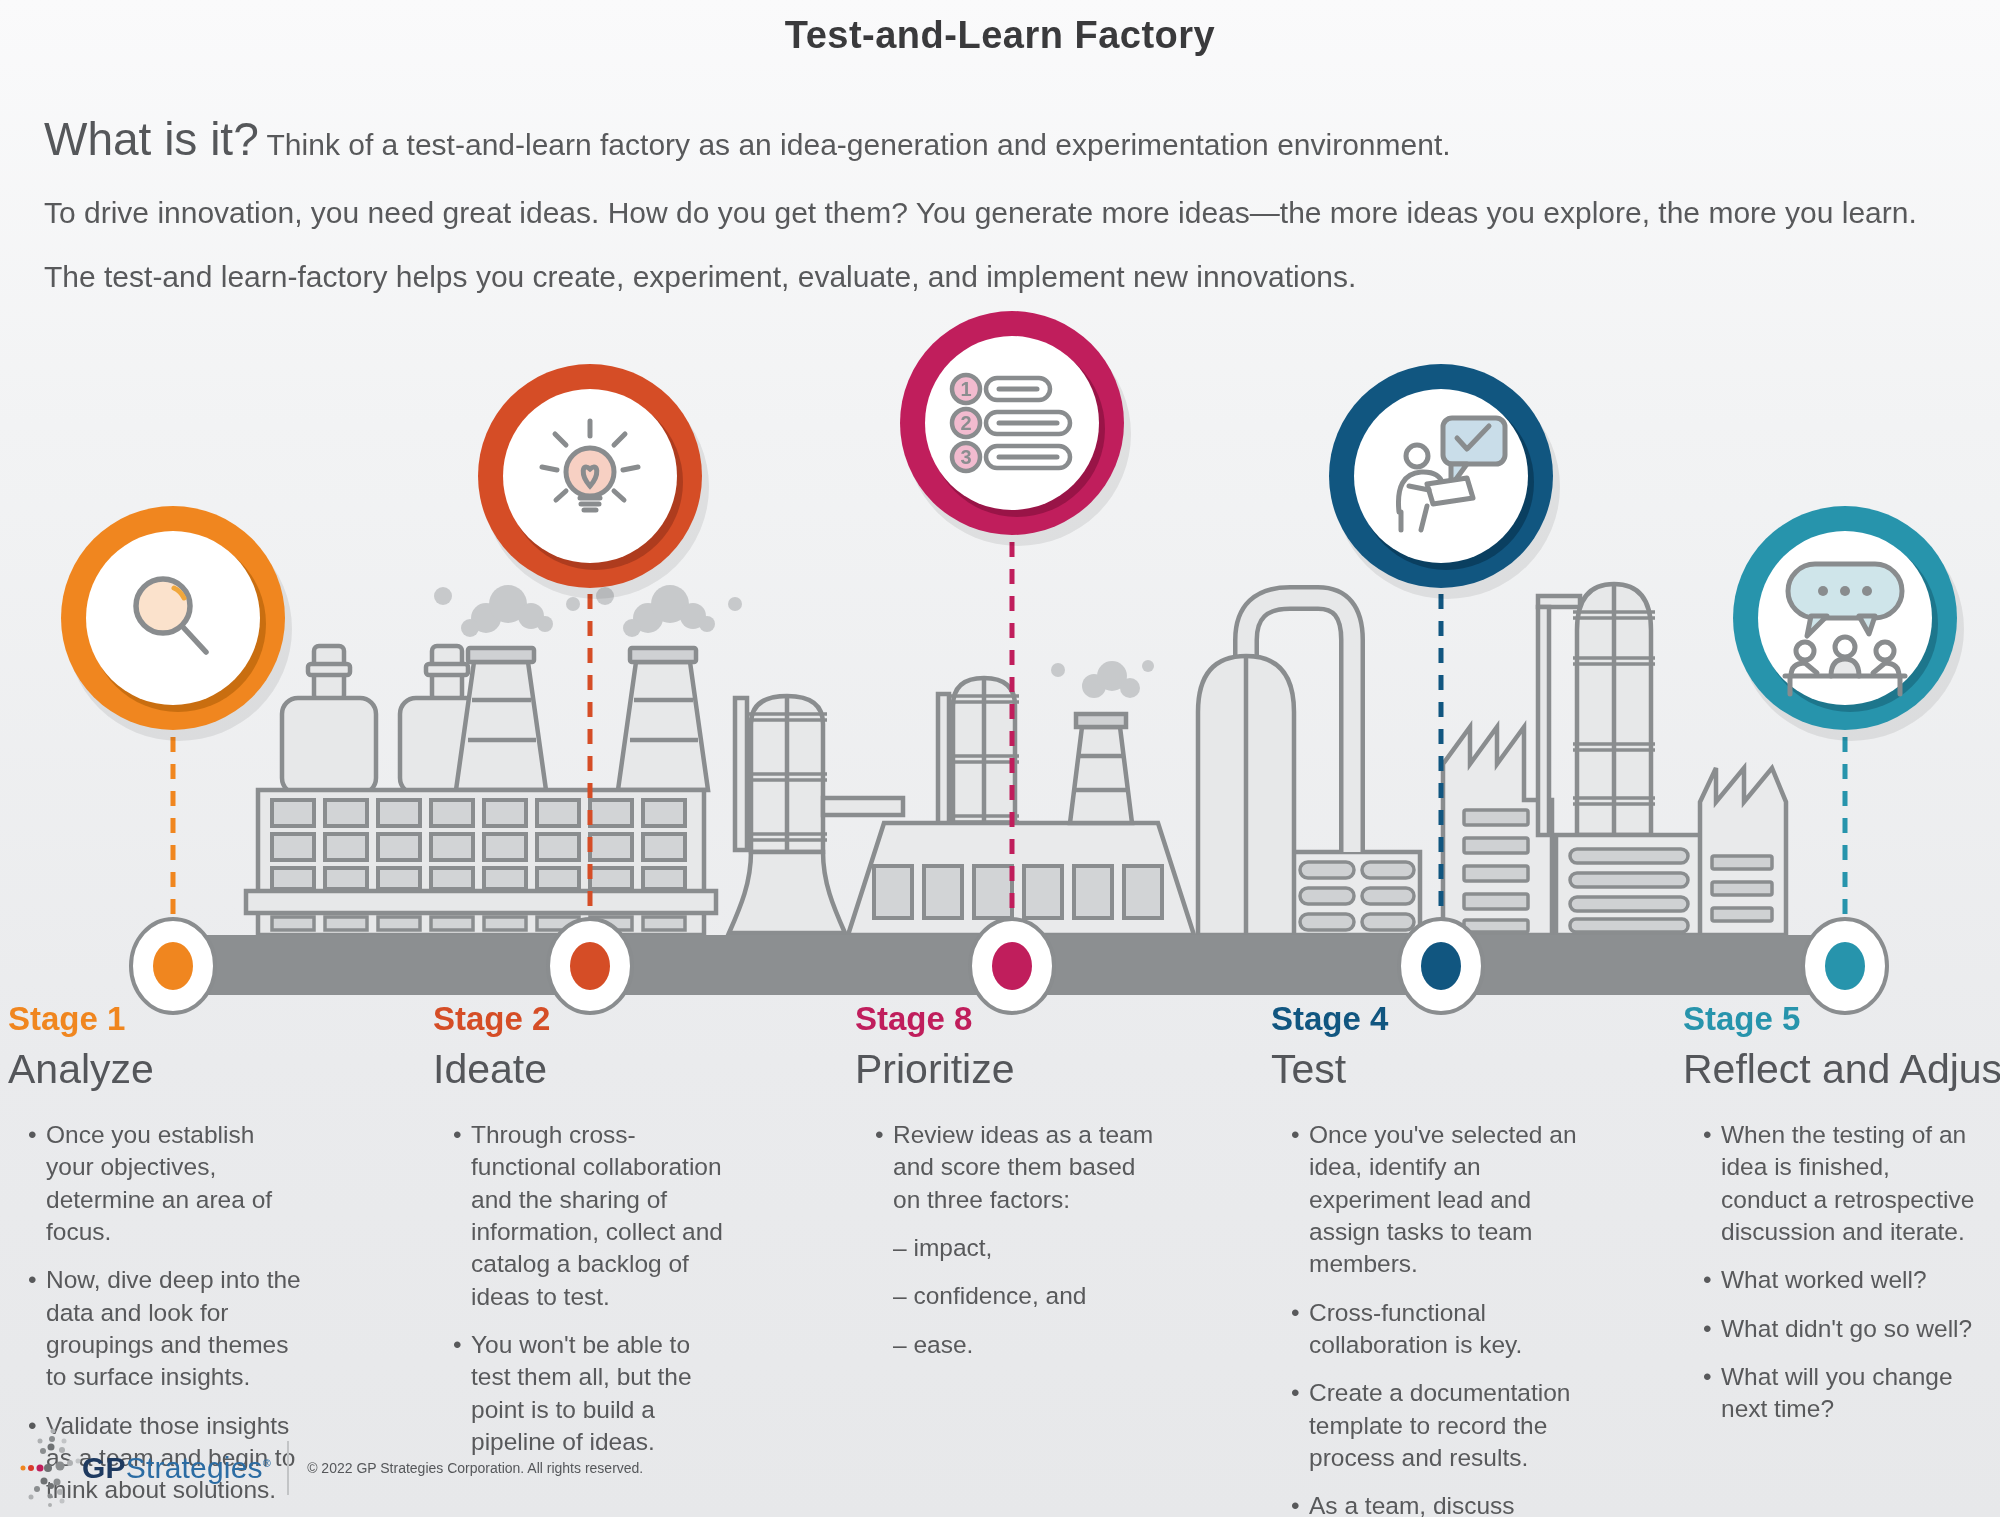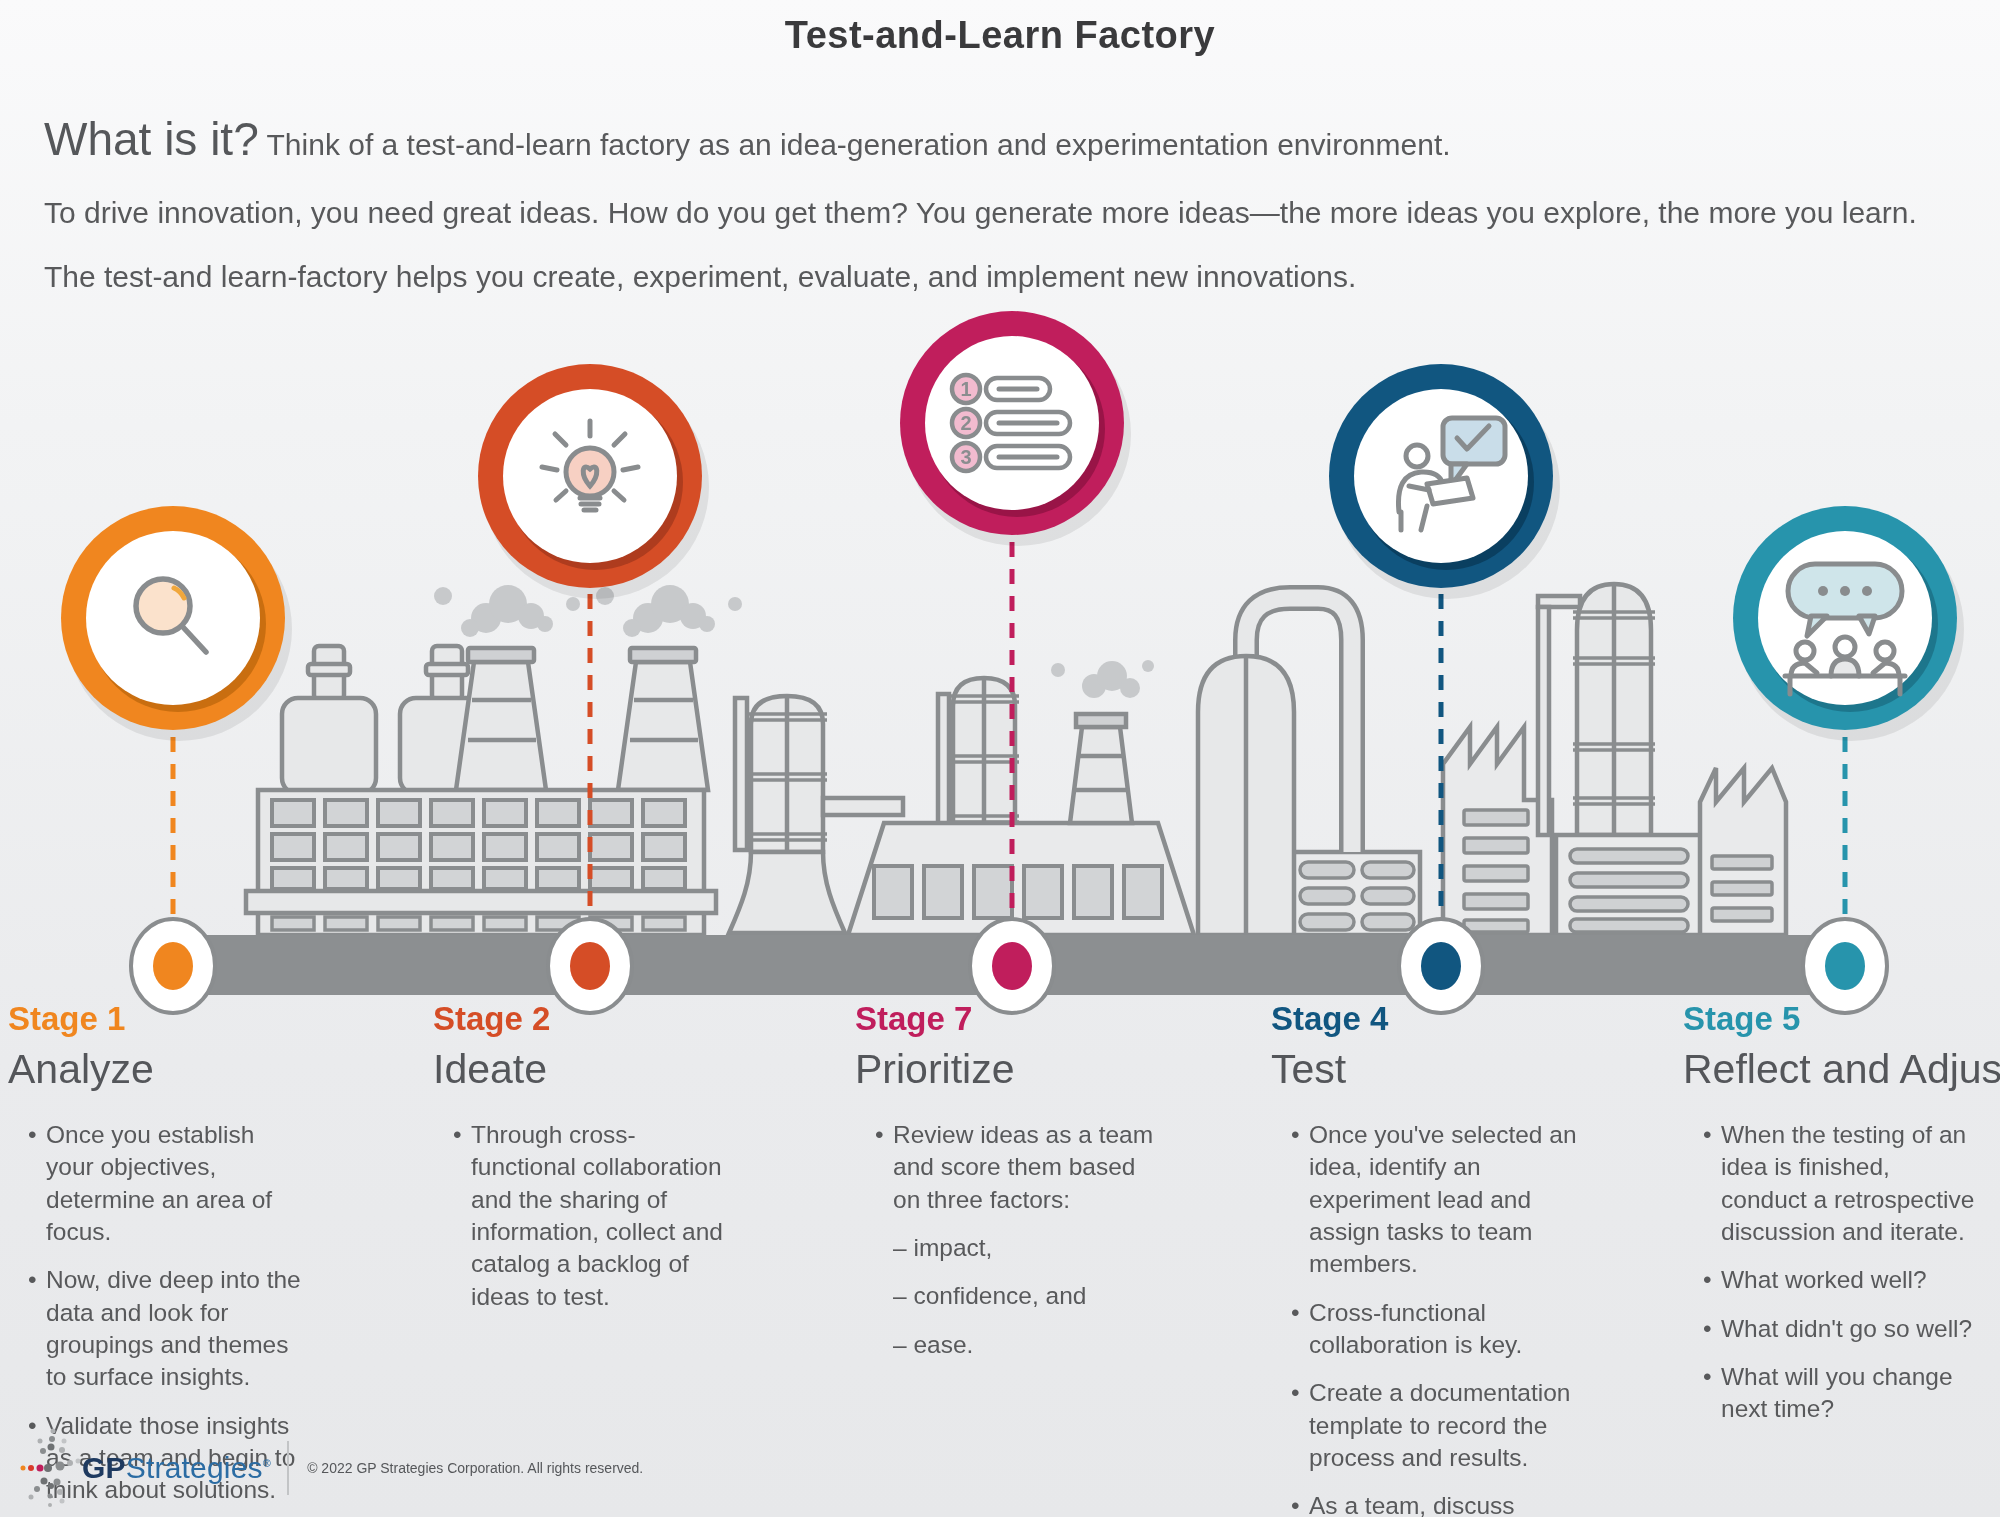--- a/index.html
+++ b/index.html
@@ -357,26 +357,27 @@
     </ul>
   </div>
 
   <div class="stage-col" style="left:433px;width:316px;">
     <div class="stage-head">
       <div class="stage-label" style="color: rgb(213, 77, 38);">Stage 2</div>
       <div class="stage-title">Ideate</div>
     </div>
     <ul class="items">
       <li class="b">Through cross-functional collaboration and the sharing of information, collect and catalog a backlog of ideas to test.</li>
+      <li class="b">You won't be able to test them all, but the point is to build a pipeline of ideas.</li>
     </ul>
   </div>
 
   <div class="stage-col" style="left:855px;width:316px;">
     <div class="stage-head">
-      <div class="stage-label" style="color: rgb(192, 30, 92);">Stage 7</div>
+      <div class="stage-label" style="color: rgb(192, 30, 92);">Stage 8</div>
       <div class="stage-title">Prioritize</div>
     </div>
     <ul class="items">
       <li class="b">Review ideas as a team and score them based on three factors:</li>
       <li class="d">– impact,</li>
       <li class="d">– confidence, and</li>
       <li class="d">– ease.</li>
     </ul>
   </div>
 

